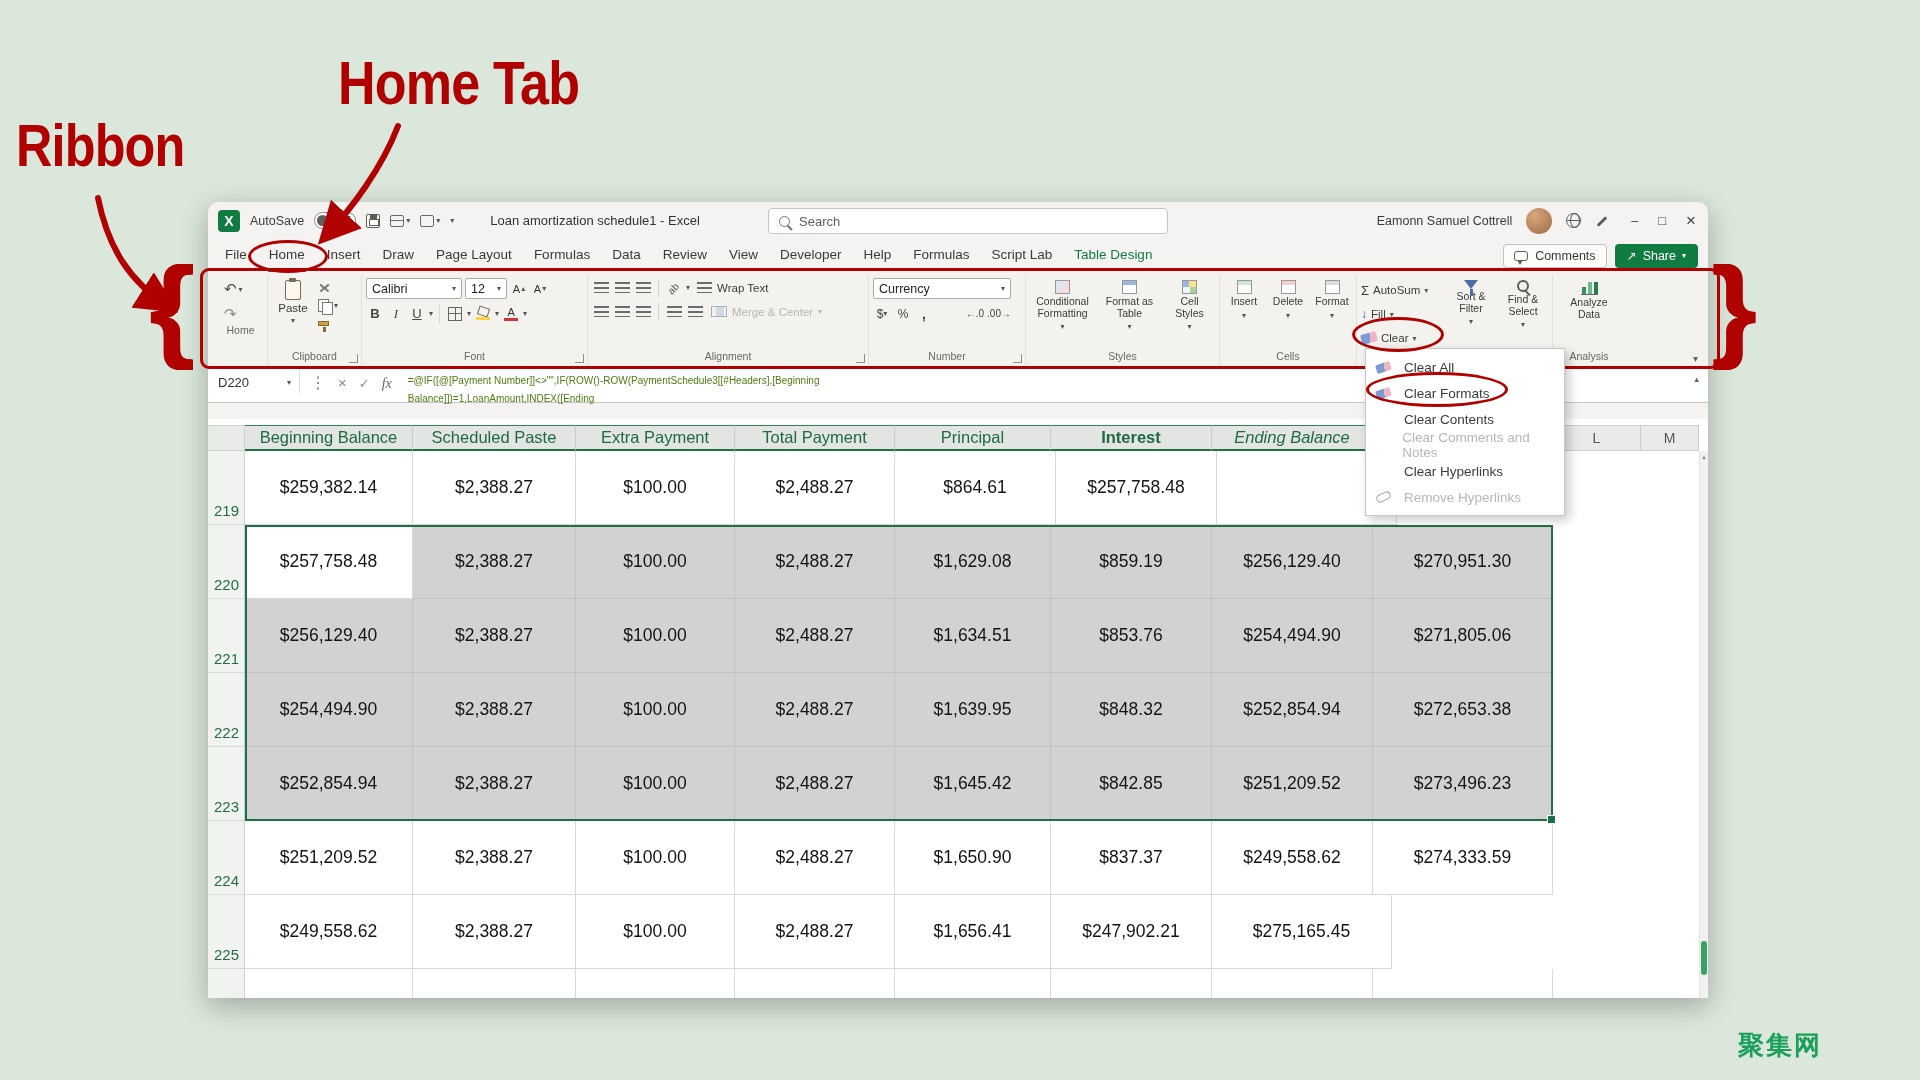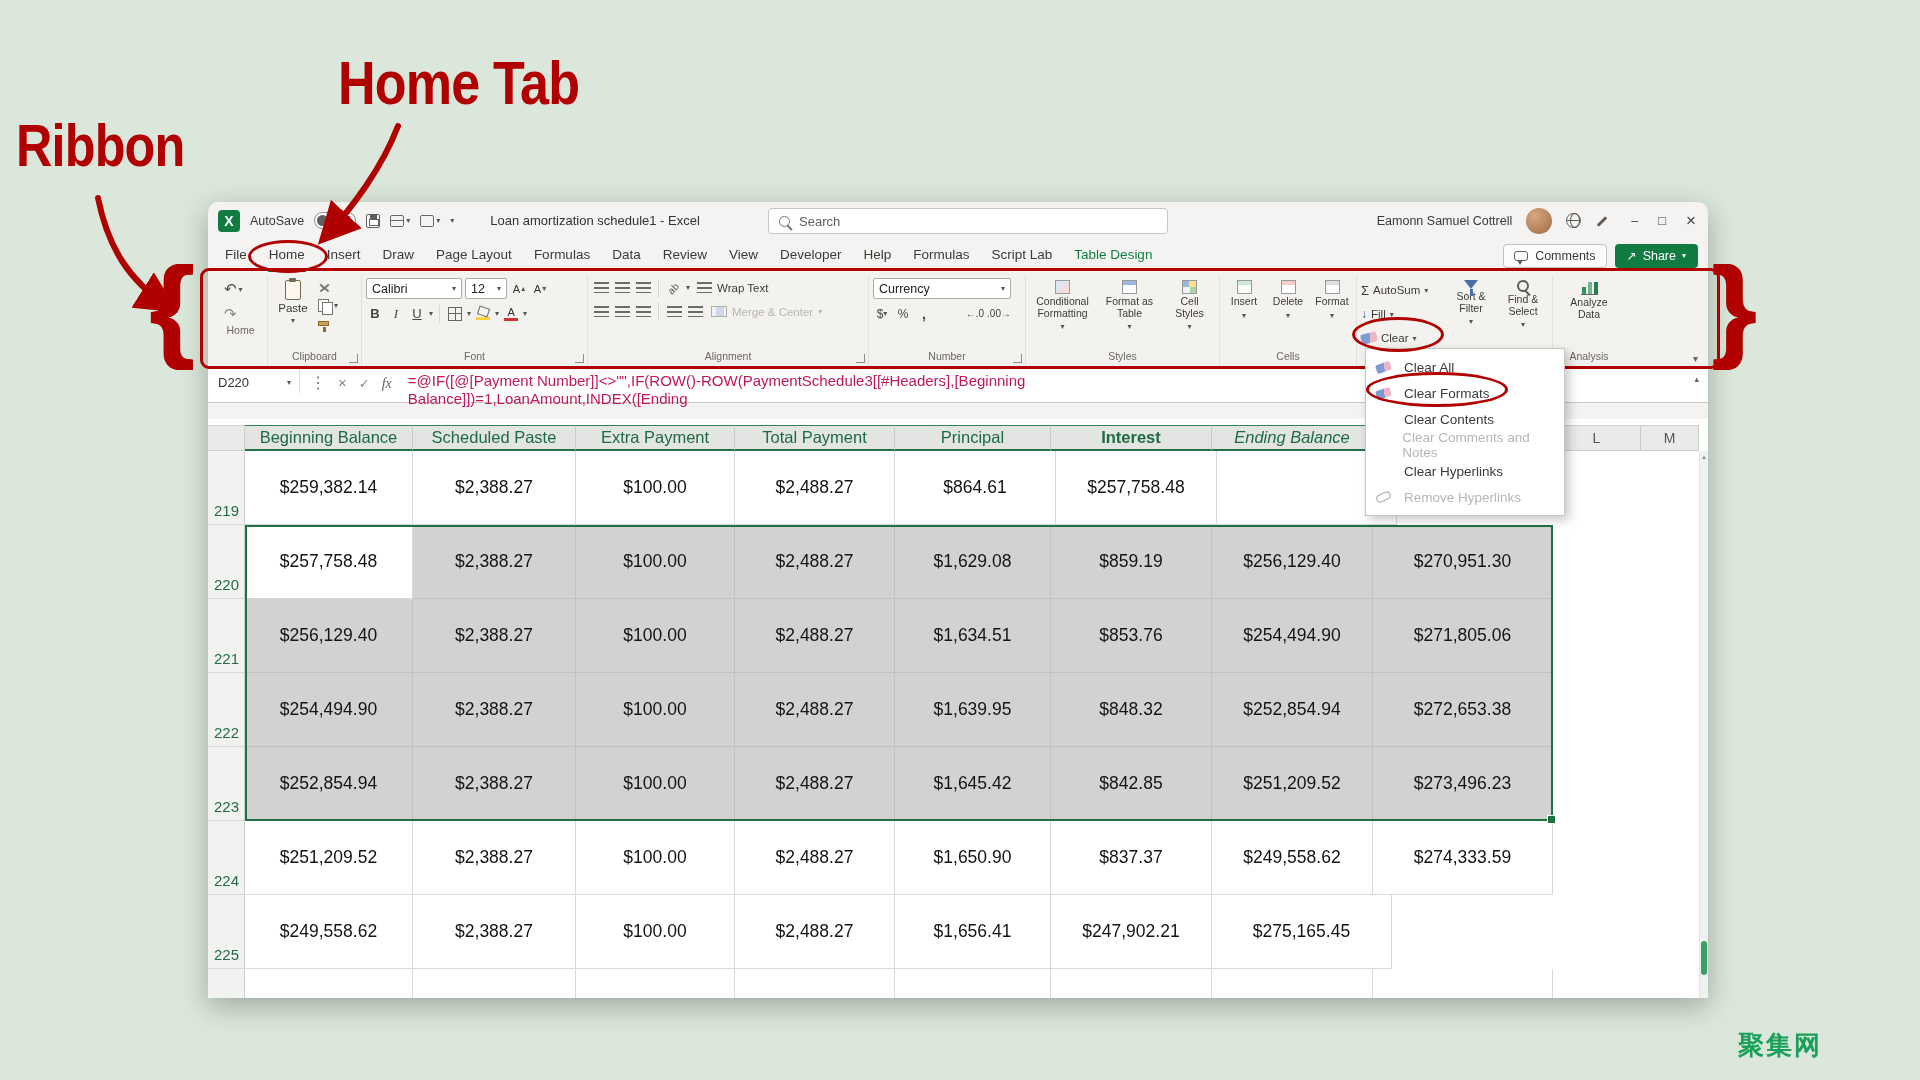--- a/index.html
+++ b/index.html
@@ -168,21 +168,21 @@
   .icon-bars{ position:relative; width:17px; height:15px; border-bottom:1.5px solid #666; display:inline-block;}
   .icon-bars::before{ content:""; position:absolute; left:1px; bottom:0; width:4px; height:7px; background:#35915d; }
   .icon-bars::after{ content:""; position:absolute; left:7px; bottom:0; width:4px; height:12px; background:#6fb98b; box-shadow:6px 0 0 0 #2b7d4f; }
   .ribbon-collapse{ position:absolute; right:10px; bottom:2px; font-size:10px; color:#666; }
 
   
   #formulabar{ position:relative; height:36px; background:#fff; border-bottom:1px solid #c8c6c4; display:flex; align-items:flex-start; }
   .namebox{ width:92px; height:26px; border-right:1px solid #e1dfdd; display:flex; align-items:center;
     justify-content:space-between; padding:5px 8px 0 10px; font-size:13px; color:#333; }
   .fbicons{ display:flex; align-items:center; gap:12px; padding:7px 10px 0 10px; }
-  #formulatext{ flex:1; padding:5px 32px 0 6px; font-size:15px; line-height:18px; color:#be185d; white-space:nowrap; overflow:hidden; }
+  #formulatext{ flex:1; padding:5px 32px 0 6px; font-size:10px; line-height:18px; color:#4d7c0f; white-space:nowrap; overflow:hidden; }
   .fb-collapse{ position:absolute; right:9px; top:7px; font-size:9px; color:#666; }
 
   
   #sheet{ position:absolute; left:0; top:217px; width:1500px; height:579px; background:#fff; overflow:hidden; }
   .sheet-gap{ height:6px; background:#fff; }
   .shead{ display:flex; height:26px; }
   .hcorner{ width:37px; background:#e9ebe9; border-right:1px solid #cfcfcf; border-bottom:1px solid #cfcfcf; border-top:1px solid #cfcfcf; }
   .hcell{ background:#e2e5e2; border-right:1px solid #c9cbc9; border-top:1px solid #2e8557; border-bottom:2px solid #217346;
     color:#1e6b43; font-size:16.5px; display:flex; align-items:center; justify-content:center; white-space:nowrap; overflow:hidden; }
   .hcell.colletter{ background:#e9ebe9; color:#555; font-size:14px; border-top:1px solid #cfcfcf; border-bottom:1px solid #cfcfcf; }

